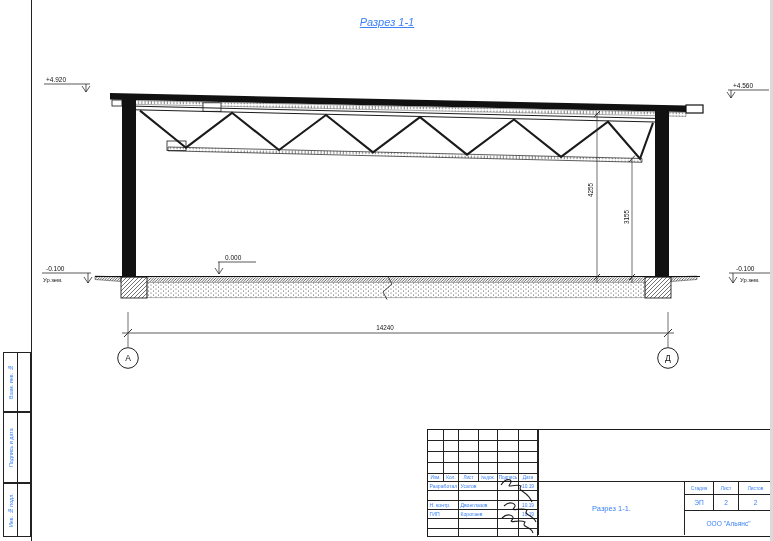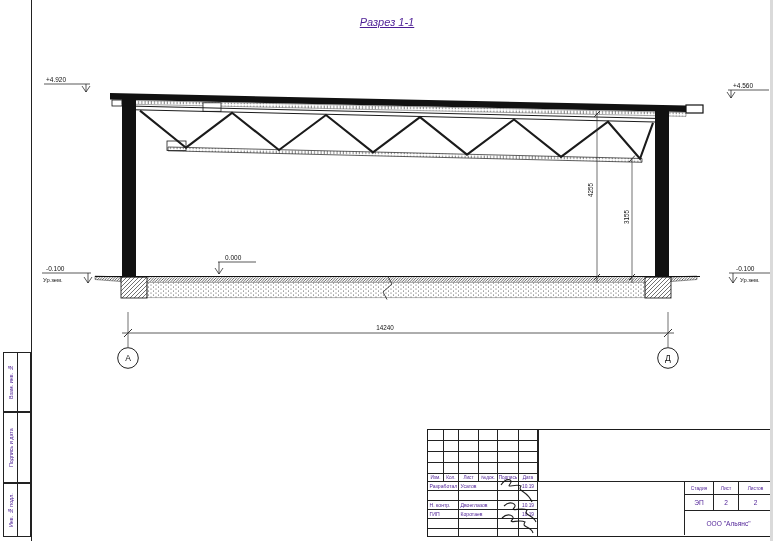--- a/index.html
+++ b/index.html
@@ -1,17 +1,17 @@
 <!DOCTYPE html>
 <html><head>
 <meta charset="utf-8">
 <style>
   html,body{margin:0;padding:0;background:#fff;}
   .canvas{position:relative;width:773px;height:541px;background:#fff;overflow:hidden;
-          font-family:"Liberation Sans",sans-serif;color:#4c1d95;}
+          font-family:"Liberation Sans",sans-serif;color:#3b82f6;}
   .right-edge{position:absolute;right:0;top:0;width:3px;height:541px;background:#dadada;}
   .frame-v{position:absolute;left:31px;top:0;width:1.4px;height:541px;background:#222;}
   .sheet-title{position:absolute;left:312px;top:16px;width:150px;text-align:center;
                font-size:11px;font-style:italic;text-decoration:underline;}
   .dwg{position:absolute;left:0;top:0;}
 
   
   .side{position:absolute;left:3px;top:352px;width:28px;height:185px;}
   .side-cell{position:absolute;left:0;width:28px;border:1px solid #222;box-sizing:border-box;}
   .side-div{position:absolute;left:13px;top:0;width:1px;height:100%;background:#222;}
@@ -231,20 +231,21 @@
 
     <svg class="sigs" width="46" height="60">
       <g fill="none" stroke="#111" stroke-width="1.1" opacity="0.92">
         <path d="M3,9 C8,1 16,3 12,8 C8,13 18,7 23,10 C19,16 29,14 34,26"></path>
         <path d="M6,30 C12,24 20,28 16,32 C12,36 24,31 29,34 C25,40 35,38 38,46"></path>
         <path d="M4,42 C10,36 18,40 14,44 C10,48 22,43 27,46 C23,52 33,50 35,57"></path>
       </g>
     </svg>
 
     <div class="tb-topright"></div>
+    <div class="tb-doc">Разрез 1-1.</div>
     <div class="tb-stage">
       <span class="hd">Стадия</span>
       <span class="hd">Лист</span>
       <span class="hd">Листов</span>
       <span class="vl">ЭП</span>
       <span class="vl">2</span>
       <span class="vl">2</span>
     </div>
     <div class="tb-company">ООО "Альянс"</div>
   </div>

